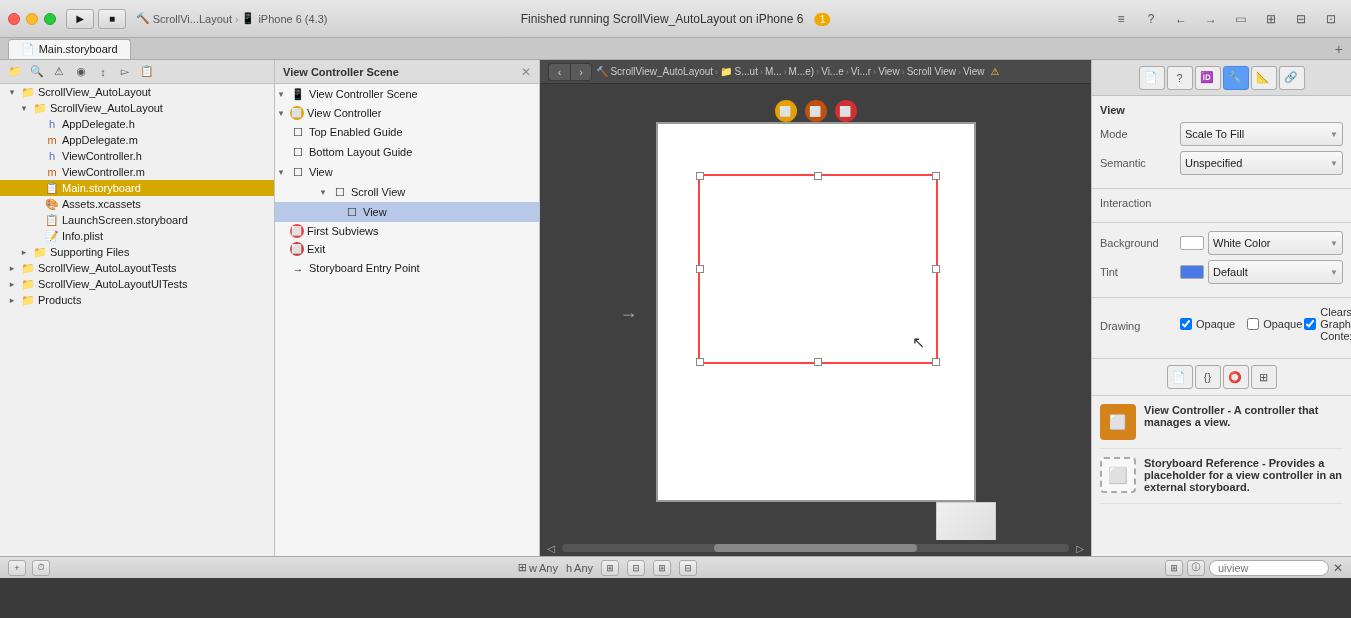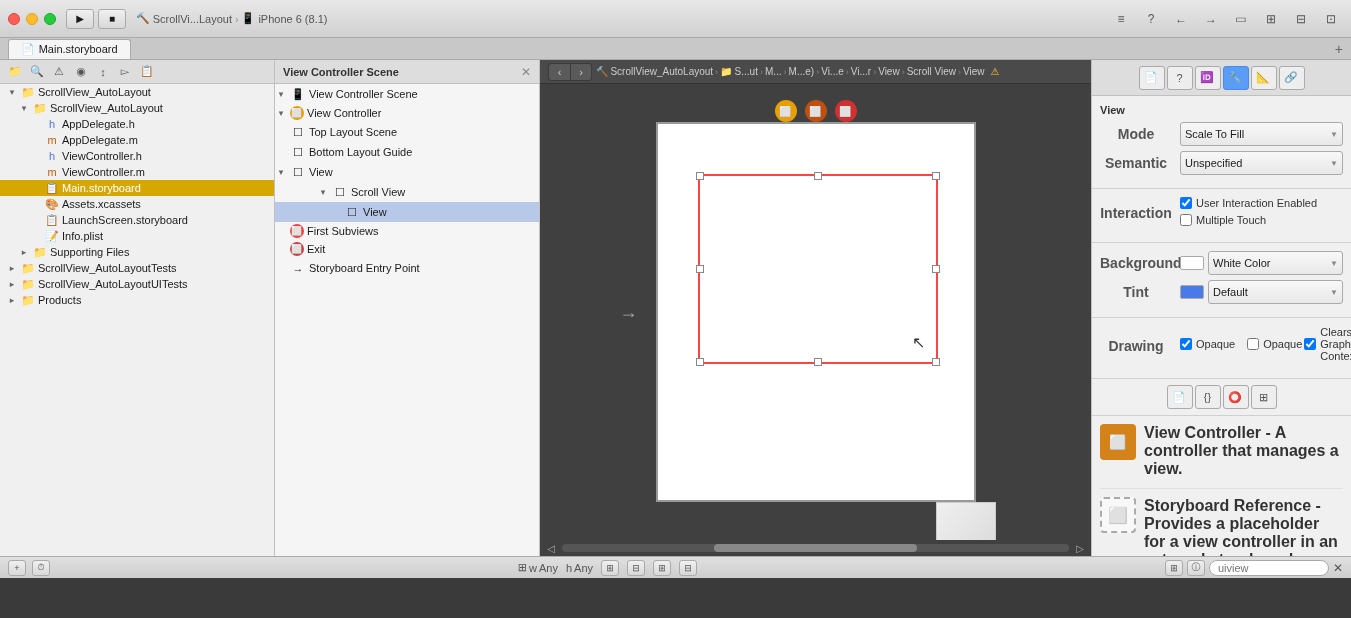--- a/index.html
+++ b/index.html
@@ -69,42 +69,42 @@
     .bc-sep { color: #888; font-size: 9px; }
     
     
     .inspector { width: 260px; background: #f0f0f0; border-left: 1px solid #c0c0c0; overflow-y: auto; flex-shrink: 0; }
     .inspector-toolbar { height: 36px; background: #ddd; border-bottom: 1px solid #c0c0c0; display: flex; align-items: center; justify-content: center; gap: 2px; }
     .inspector-tab { width: 26px; height: 24px; display: flex; align-items: center; justify-content: center; font-size: 11px; cursor: pointer; border: 1px solid #aaa; background: #eee; border-radius: 3px; color: #555; }
     .inspector-tab.active { background: #5b9cf6; border-color: #4a8ae0; color: white; }
     .inspector-section { padding: 8px; border-bottom: 1px solid #d0d0d0; }
     .inspector-title { font-size: 11px; font-weight: 600; color: #333; margin-bottom: 6px; }
     .inspector-row { display: flex; align-items: center; margin-bottom: 5px; }
-    .inspector-label { width: 80px; font-size: 14px; color: #555; text-align: center; padding-right: 8px; flex-shrink: 0; font-weight: bold; }
+    .inspector-label { width: 80px; font-size: 11px; color: #555; text-align: left; padding-right: 8px; flex-shrink: 0; }
     .inspector-control { flex: 1; display: flex; align-items: center; gap: 4px; }
     .inspector-select { flex: 1; height: 24px; font-size: 11px; background: linear-gradient(180deg, #f8f8f8, #e8e8e8); border: 1px solid #aaa; border-radius: 3px; padding: 0 4px; display: flex; align-items: center; justify-content: space-between; cursor: pointer; }
     .inspector-select-arrow { font-size: 8px; color: #888; }
     .inspector-input { width: 50px; height: 18px; font-size: 11px; background: white; border: 1px solid #aaa; border-radius: 3px; padding: 0 4px; text-align: right; }
     .inspector-stepper { display: flex; flex-direction: column; }
     .inspector-stepper span { width: 12px; height: 9px; background: linear-gradient(180deg, #f5f5f5, #ddd); border: 1px solid #aaa; display: flex; align-items: center; justify-content: center; font-size: 7px; cursor: pointer; }
     .inspector-stepper span:first-child { border-radius: 2px 2px 0 0; border-bottom: none; }
     .inspector-stepper span:last-child { border-radius: 0 0 2px 2px; }
     .checkbox-row { display: flex; align-items: center; gap: 4px; margin-bottom: 3px; }
     .checkbox-row input { width: 12px; height: 12px; cursor: pointer; }
     .checkbox-label { font-size: 11px; color: #333; }
     .color-swatch { width: 24px; height: 14px; background: white; border: 1px solid #aaa; border-radius: 2px; flex-shrink: 0; }
     .color-swatch.blue { background: #4a7ae8; }
 
     
     .info-panel { padding: 8px; }
     .info-panel-item { display: flex; gap: 8px; margin-bottom: 8px; padding-bottom: 8px; border-bottom: 1px solid #e0e0e0; }
     .info-icon { width: 36px; height: 36px; border: 2px dashed #aaa; border-radius: 4px; display: flex; align-items: center; justify-content: center; font-size: 16px; flex-shrink: 0; background: #f8f8f8; }
     .info-icon.solid { border: none; background: #d4821a; }
     .info-text { flex: 1; }
-    .info-title { font-size: 16px; font-weight: 600; color: #333; margin-bottom: 2px; }
+    .info-title { font-size: 11px; font-weight: 600; color: #333; margin-bottom: 2px; }
 
     
     .statusbar { height: 22px; background: linear-gradient(180deg, #e0e0e0, #cecece); border-top: 1px solid #aaa; display: flex; align-items: center; padding: 0 8px; gap: 6px; }
     .statusbar-btn { width: 18px; height: 16px; background: linear-gradient(180deg, #f0f0f0, #d8d8d8); border: 1px solid #aaa; border-radius: 3px; display: flex; align-items: center; justify-content: center; font-size: 9px; cursor: pointer; color: #555; }
     .statusbar-center { flex: 1; display: flex; align-items: center; justify-content: center; gap: 8px; font-size: 11px; color: #555; }
     .statusbar-right { display: flex; align-items: center; gap: 4px; margin-left: auto; }
     .statusbar-input { height: 16px; width: 120px; font-size: 11px; background: white; border: 1px solid #aaa; border-radius: 10px; padding: 0 8px; }
     .statusbar-icon { font-size: 12px; color: #555; cursor: pointer; }
     .size-btn { display: flex; align-items: center; gap: 2px; font-size: 11px; color: #555; cursor: pointer; }
 
@@ -127,21 +127,25 @@
   </div>
   <div class="titlebar-controls">
     <div class="titlebar-btn">▶</div>
     <div class="titlebar-btn">■</div>
   </div>
   <div class="breadcrumb-bar">
     <span style="font-size:11px;margin-right:3px;">🔨</span>
     <span>ScrollVi...Layout</span>
     <span class="breadcrumb-sep">›</span>
     <span style="font-size:11px;margin-right:3px;">📱</span>
-    <span>iPhone 6 (8.1)</span>
+    <span>iPhone 6 (4.3)</span>
+  </div>
+  <div class="titlebar-center">
+    <span>Finished running ScrollView_AutoLayout on iPhone 6</span>
+    <span class="warning-badge">1</span>
   </div>
   <div class="titlebar-right">
     <div class="titlebar-icon-btn">≡</div>
     <div class="titlebar-icon-btn">?</div>
     <div class="titlebar-icon-btn">←</div>
     <div class="titlebar-icon-btn">→</div>
     <div class="titlebar-icon-btn">▭</div>
     <div class="titlebar-icon-btn">⊞</div>
     <div class="titlebar-icon-btn">⊟</div>
     <div class="titlebar-icon-btn">⊡</div>
@@ -253,21 +257,21 @@
       <span class="scene-label">View Controller Scene</span>
     </div>
     <div class="scene-item indent2">
       <span class="tree-arrow open"></span>
       <span class="scene-icon" style="background:#e8a000;width:14px;height:14px;border-radius:7px;display:inline-flex;align-items:center;justify-content:center;font-size:9px;">⬜</span>
       <span class="scene-label">View Controller</span>
     </div>
     <div class="scene-item indent3">
       <span class="tree-arrow leaf"></span>
       <span class="scene-icon">☐</span>
-      <span class="scene-label">Top Layout Scene</span>
+      <span class="scene-label">Top Enabled Guide</span>
     </div>
     <div class="scene-item indent3">
       <span class="tree-arrow leaf"></span>
       <span class="scene-icon">☐</span>
       <span class="scene-label">Bottom Layout Guide</span>
     </div>
     <div class="scene-item indent3">
       <span class="tree-arrow open"></span>
       <span class="scene-icon">☐</span>
       <span class="scene-label">View</span>
@@ -423,32 +427,20 @@
             <span class="inspector-select-arrow">▼</span>
           </div>
         </div>
       </div>
 
     </div>
 
     <div class="inspector-section">
       <div class="inspector-row">
         <div class="inspector-label">Interaction</div>
-        <div class="inspector-control">
-          <div style="display:flex;flex-direction:column;gap:2px;">
-            <div class="checkbox-row">
-              <input type="checkbox" checked="" style="">
-              <span class="checkbox-label">User Interaction Enabled</span>
-            </div>
-            <div class="checkbox-row">
-              <input type="checkbox" style="">
-              <span class="checkbox-label">Multiple Touch</span>
-            </div>
-          </div>
-        </div>
       </div>
     </div>
 
     <div class="inspector-section">
 
       <div class="inspector-row">
         <div class="inspector-label">Background</div>
         <div class="inspector-control">
           <div class="color-swatch"></div>
           <div class="inspector-select">

